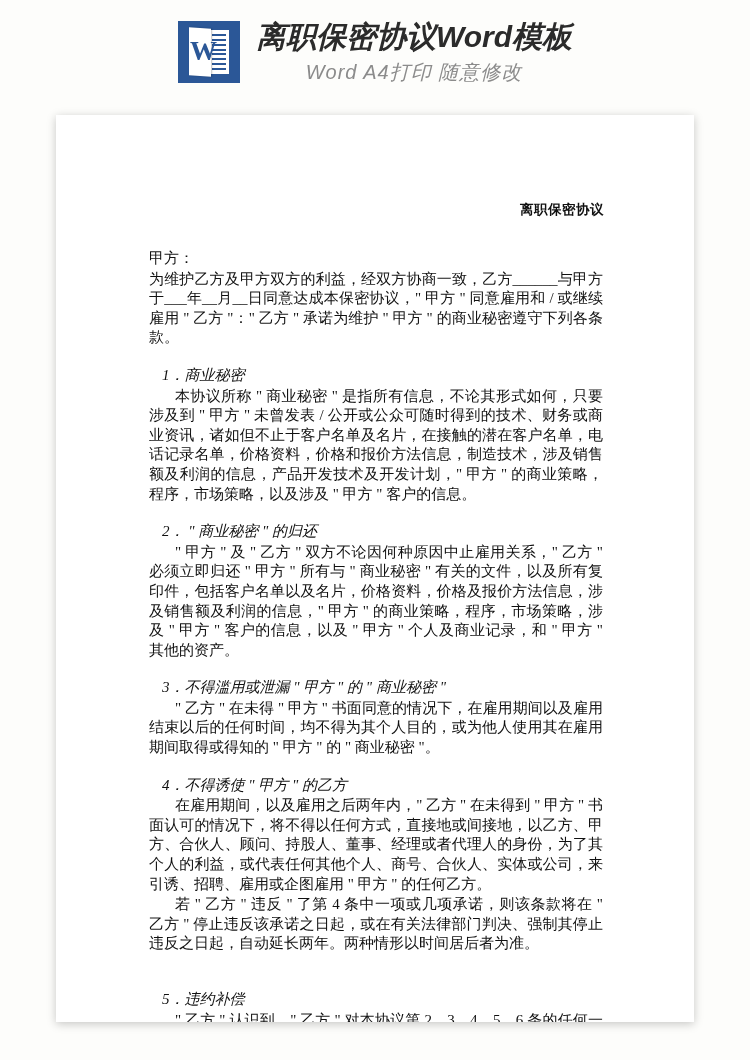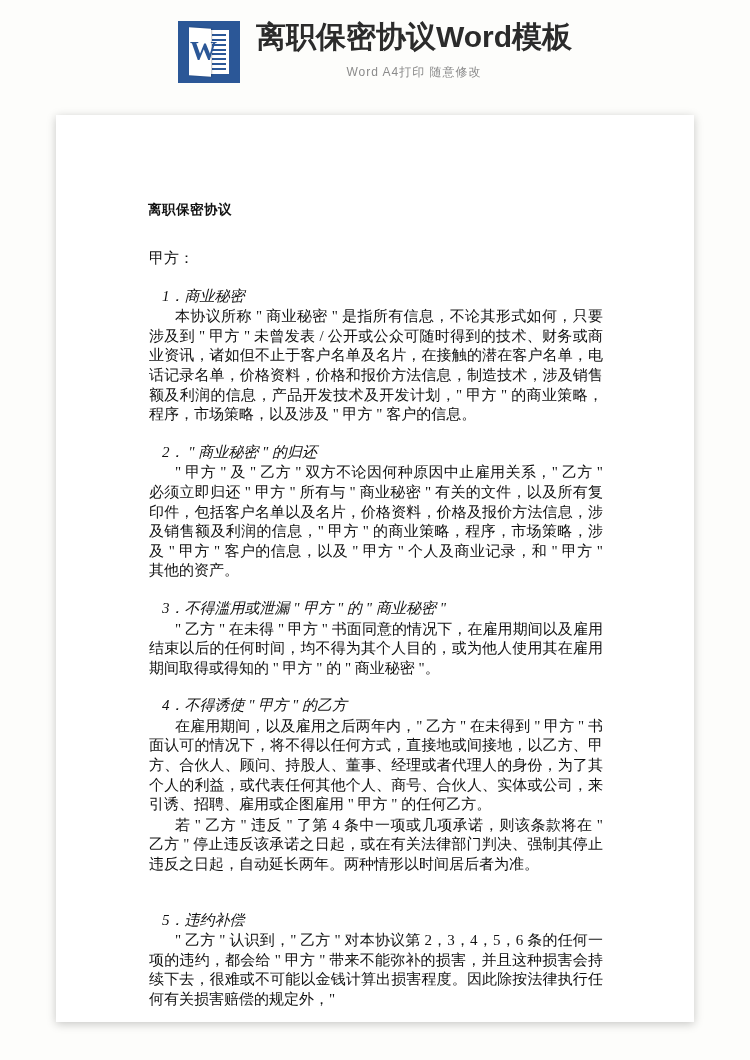--- a/index.html
+++ b/index.html
@@ -89,31 +89,32 @@
     font-size: 27px;
     line-height: 32px;
     text-align: center;
     letter-spacing: -1px;
   }
 
   .header-text {
     display: flex;
     flex-direction: column;
     align-items: center;
+    font-style: italic;
   }
   .header-title {
     font-size: 30px;
     line-height: 38px;
     color: #2b2b2b;
     font-weight: bold;
     letter-spacing: 0px;
     white-space: nowrap;
   }
   .header-subtitle {
-    font-size: 12px;
+    font-size: 20px;
     line-height: 24px;
     color: #8b8b8b;
     letter-spacing: 1px;
     margin-top: 4px;
     white-space: nowrap;
   }
 
   
   .paper {
     position: absolute;
@@ -129,21 +130,21 @@
   .doc-body {
     position: absolute;
     left: 92px;
     top: 85px;
     width: 456px;
     font-family: "Liberation Serif", "DejaVu Serif", serif;
     color: #111111;
   }
 
   .doc-title {
-    text-align: left;
+    text-align: right;
     font-size: 13.5px;
     font-weight: bold;
     line-height: 20px;
     margin-bottom: 29px;
     letter-spacing: 0.5px;
   }
 
   .para {
     font-size: 15px;
     line-height: 19.6px;
@@ -189,20 +190,21 @@
     </div>
 
   </div>
 </div>
 
 <div class="paper">
   <div class="doc-body">
     <div class="doc-title">离职保密协议</div>
     <div id="doc-blocks">
         <p class="para plain">甲方：</p>
+        <p class="para plain">为维护乙方及甲方双方的利益，经双方协商一致，乙方______与甲方于___年__月__日同意达成本保密协议，" 甲方 " 同意雇用和 / 或继续雇用 " 乙方 "：" 乙方 " 承诺为维护 " 甲方 " 的商业秘密遵守下列各条款。</p>
         <p class="para heading">1．商业秘密</p>
         <p class="para indent">本协议所称 " 商业秘密 " 是指所有信息，不论其形式如何，只要涉及到 " 甲方 " 未曾发表 / 公开或公众可随时得到的技术、财务或商业资讯，诸如但不止于客户名单及名片，在接触的潜在客户名单，电话记录名单，价格资料，价格和报价方法信息，制造技术，涉及销售额及利润的信息，产品开发技术及开发计划，" 甲方 " 的商业策略，程序，市场策略，以及涉及 " 甲方 " 客户的信息。</p>
         <p class="para heading">2． " 商业秘密 " 的归还</p>
         <p class="para indent">" 甲方 " 及 " 乙方 " 双方不论因何种原因中止雇用关系，" 乙方 " 必须立即归还 " 甲方 " 所有与 " 商业秘密 " 有关的文件，以及所有复印件，包括客户名单以及名片，价格资料，价格及报价方法信息，涉及销售额及利润的信息，" 甲方 " 的商业策略，程序，市场策略，涉及 " 甲方 " 客户的信息，以及 " 甲方 " 个人及商业记录，和 " 甲方 " 其他的资产。</p>
         <p class="para heading">3．不得滥用或泄漏 " 甲方 " 的 " 商业秘密 "</p>
         <p class="para indent">" 乙方 " 在未得 " 甲方 " 书面同意的情况下，在雇用期间以及雇用结束以后的任何时间，均不得为其个人目的，或为他人使用其在雇用期间取得或得知的 " 甲方 " 的 " 商业秘密 "。</p>
         <p class="para heading">4．不得诱使 " 甲方 " 的乙方</p>
         <p class="para indent">在雇用期间，以及雇用之后两年内，" 乙方 " 在未得到 " 甲方 " 书面认可的情况下，将不得以任何方式，直接地或间接地，以乙方、甲方、合伙人、顾问、持股人、董事、经理或者代理人的身份，为了其个人的利益，或代表任何其他个人、商号、合伙人、实体或公司，来引诱、招聘、雇用或企图雇用 " 甲方 " 的任何乙方。</p>
         <p class="para indent">若 " 乙方 " 违反 " 了第 4 条中一项或几项承诺，则该条款将在 " 乙方 " 停止违反该承诺之日起，或在有关法律部门判决、强制其停止违反之日起，自动延长两年。两种情形以时间居后者为准。</p>
         <p class="para heading gap-big">5．违约补偿</p>

